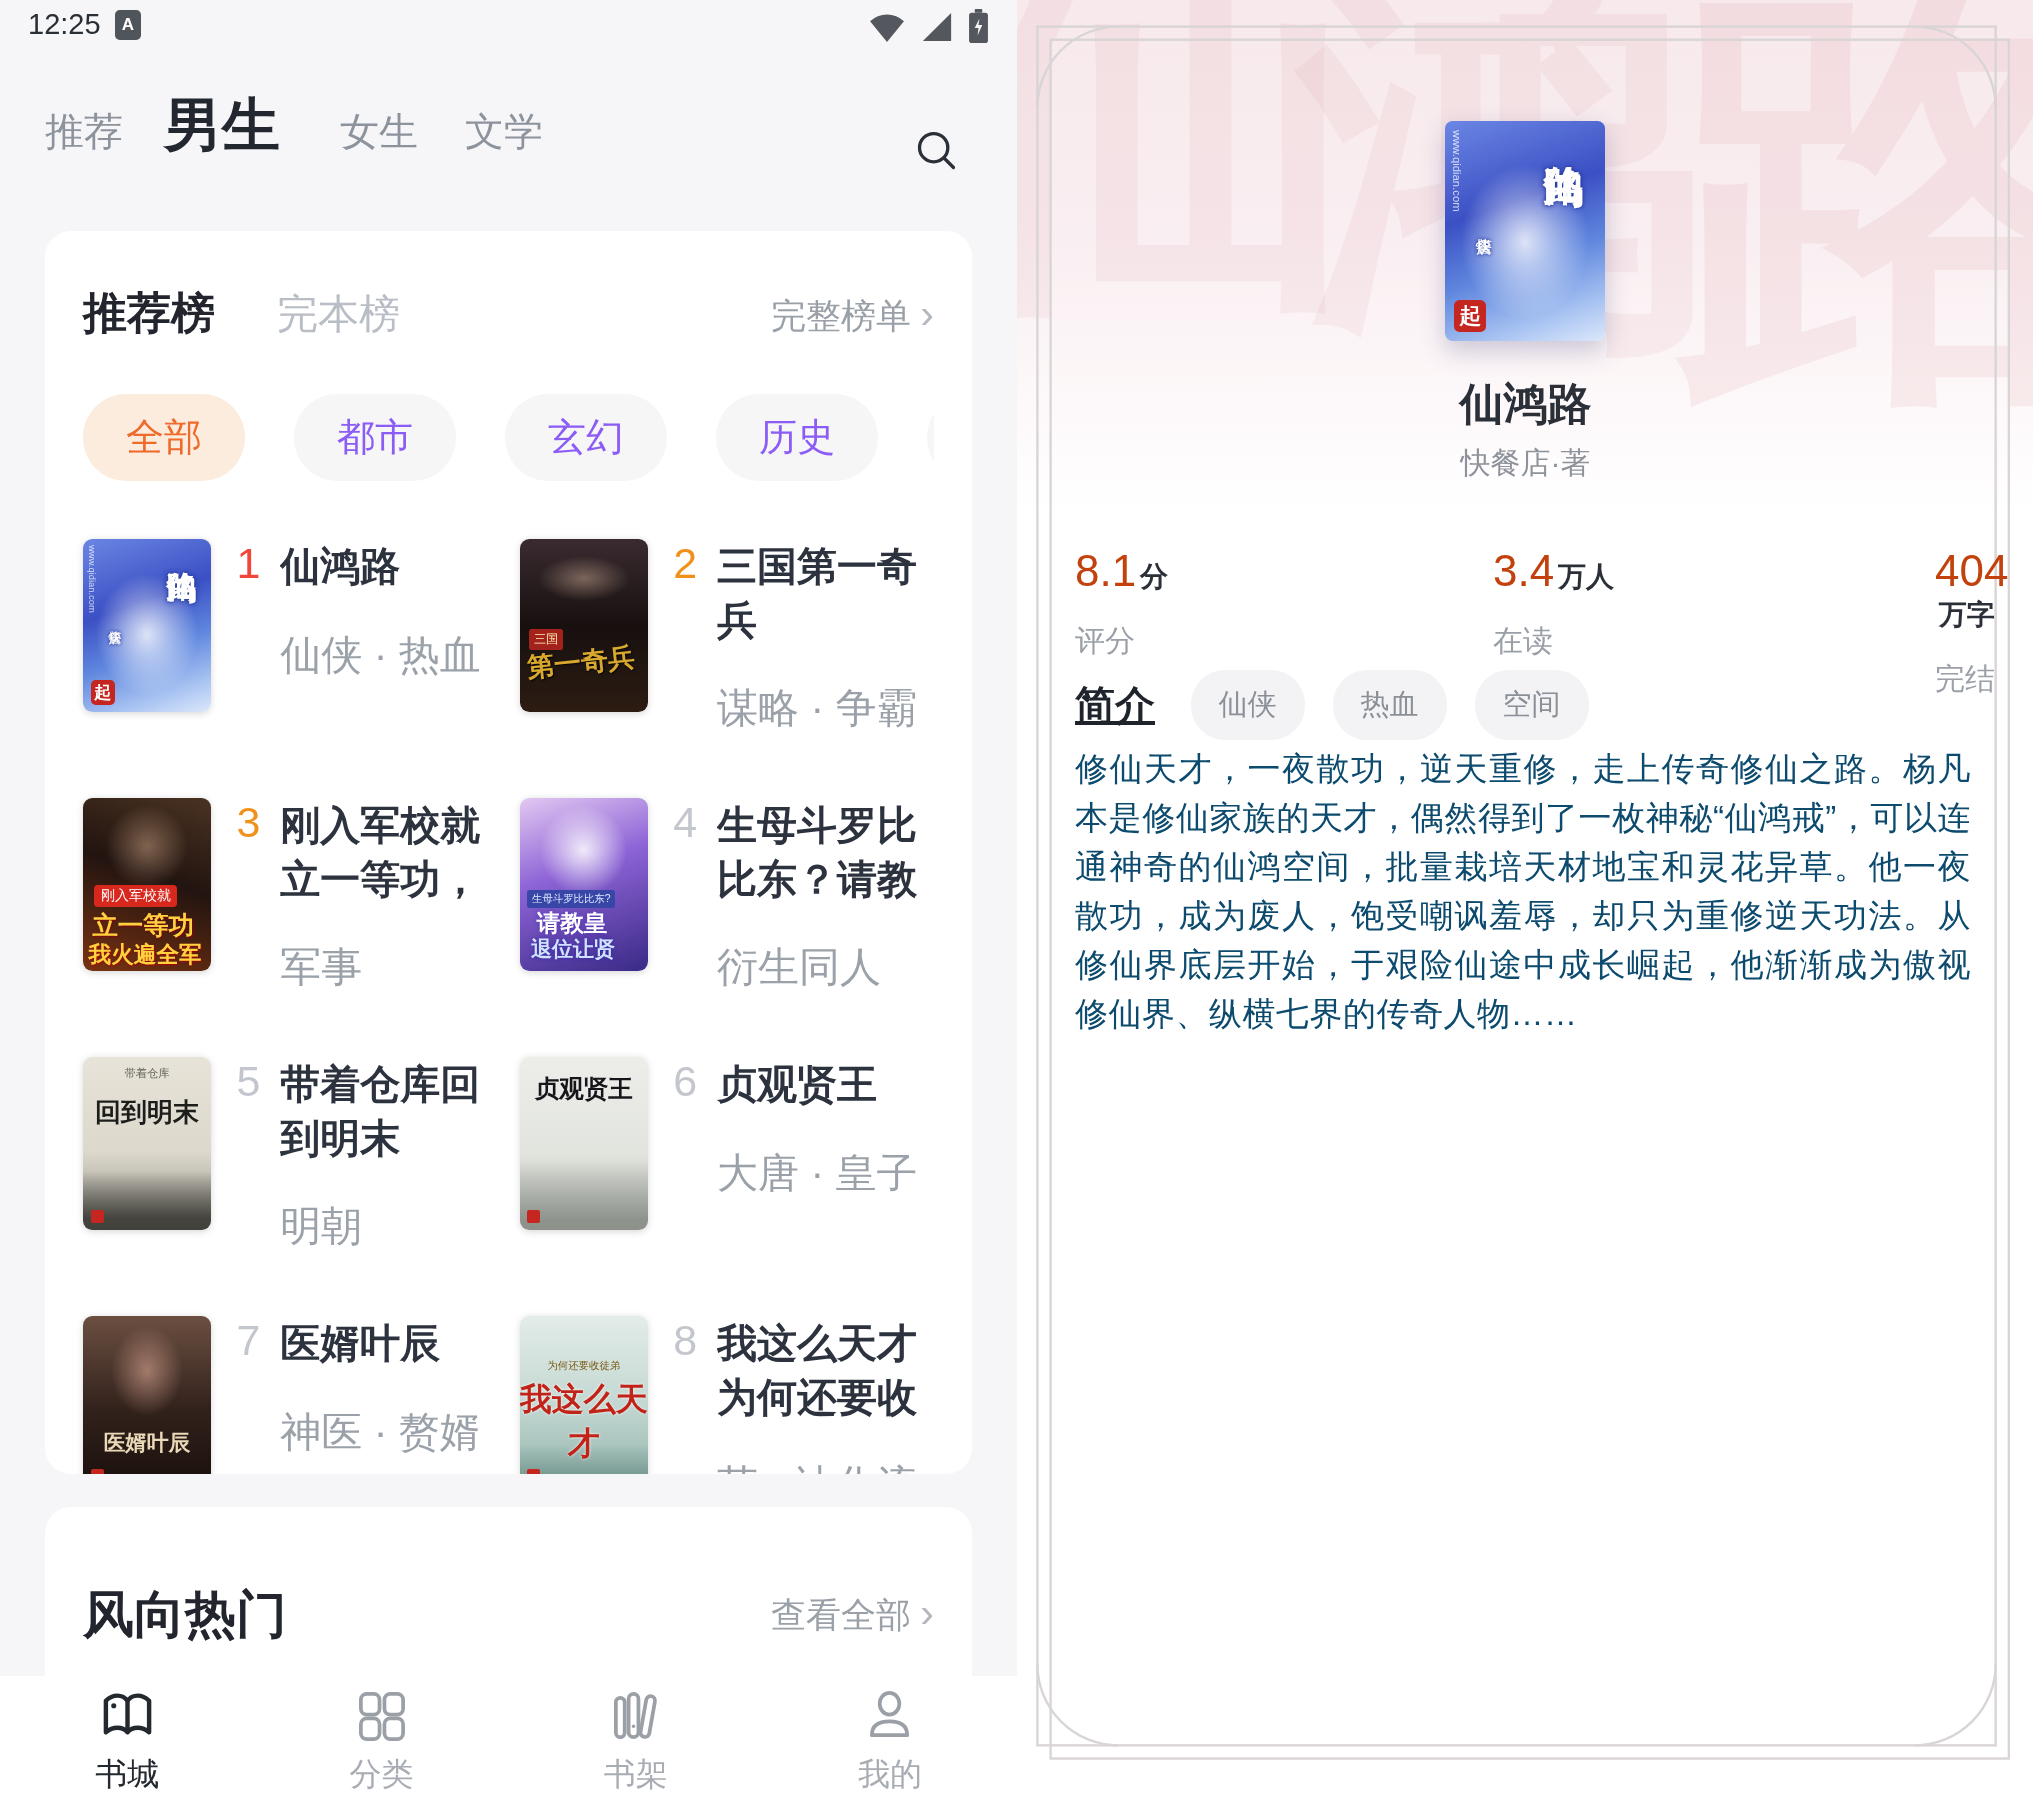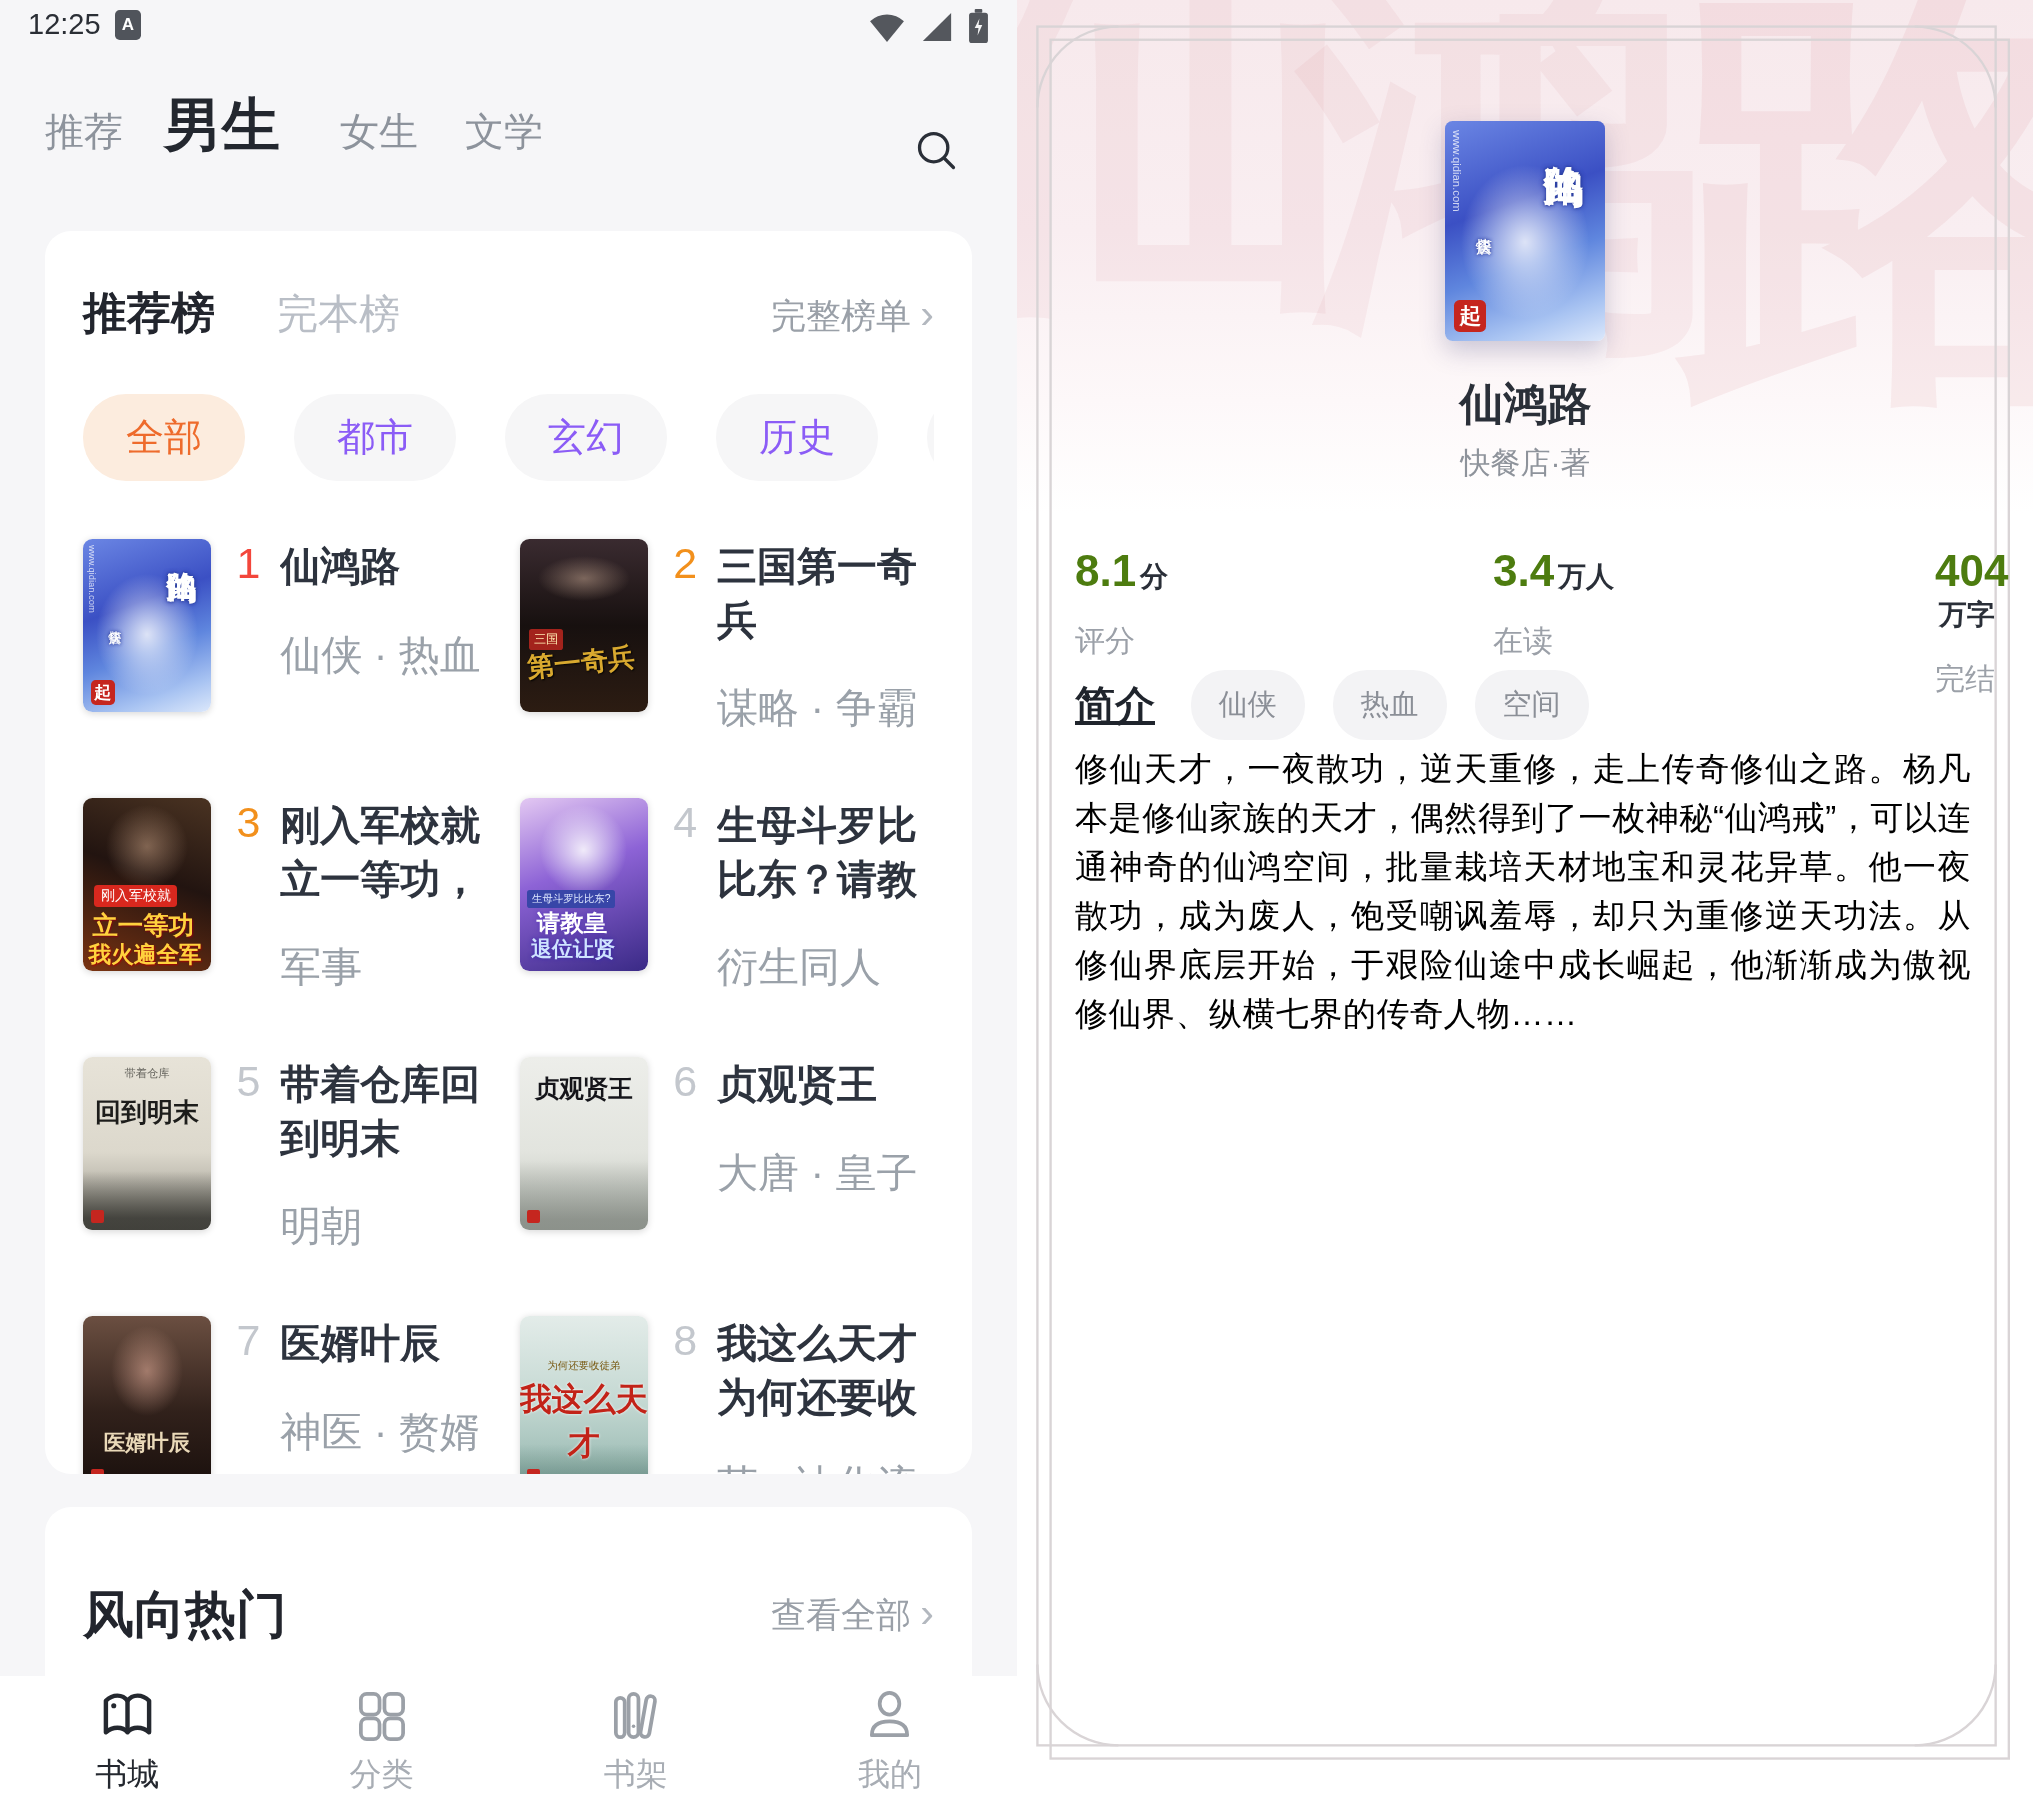--- a/index.html
+++ b/index.html
@@ -54,28 +54,28 @@
   .pinkhead{position:absolute;left:0;top:0;width:1017px;height:513px;overflow:hidden;
             background:linear-gradient(180deg,#f7e9ec 0%,#f9eef1 45%,#fdf8f9 78%,#ffffff 100%);}
   .wm{position:absolute;font-weight:700;color:rgba(214,140,150,0.10);line-height:1;}
   .framesvg{position:absolute;left:11.3px;top:17px;z-index:2;}
   .cover-lg{position:absolute;left:428px;top:121px;width:160px;height:220px;border-radius:7.5px;overflow:hidden;
             box-shadow:0 9.4px 24.5px rgba(60,60,120,.25);z-index:3;}
   .bk-title{position:absolute;left:0;top:375px;width:1017px;text-align:center;font-size:44px;font-weight:700;color:#2a2f38;z-index:3;}
   .bk-author{position:absolute;left:0;top:443px;width:1017px;text-align:center;font-size:30px;color:#8e939b;z-index:3;}
   .stats{position:absolute;top:546px;left:0;width:1017px;z-index:3;}
   .stat{position:absolute;top:0;}
-  .stat .v{font-size:44px;font-weight:700;color:#4d7c0f;}
+  .stat .v{font-size:44px;font-weight:400;color:#c2410c;}
   .stat .u{font-size:28px;font-weight:600;color:#2a2f38;margin-left:3.8px;}
   .stat .l{font-size:30px;color:#9ba0a8;margin-top:24.5px;}
   .s1{left:58px;} .s2{left:476px;} .s3{left:906px;margin-left:12px;}
   .introrow{position:absolute;top:670px;left:58px;display:flex;align-items:center;gap:28px;z-index:3;}
   .intro-h{font-size:40px;font-weight:700;color:#1f242c;margin-right:7.5px;text-decoration:underline;}
   .pill{font-size:29px;color:#8b8f97;background:#f3f3f5;border-radius:34px;padding:15px 28px;}
-  .desc{position:absolute;top:744px;left:58px;width:896px;font-size:33px;line-height:49px;color:#000000;
+  .desc{position:absolute;top:744px;left:58px;width:896px;font-size:33px;line-height:49px;color:#0c4a6e;
         text-align:justify;z-index:3;letter-spacing:0.5px;}
   
   .vtext{writing-mode:vertical-rl;}
   .c1bg{background:linear-gradient(160deg,#6b86e4 0%,#3b50c4 38%,#5f86de 62%,#a9c4f2 85%,#dce8fb 100%);}
   .c1glow{position:absolute;left:10%;top:20%;width:80%;height:70%;
           background:radial-gradient(closest-side,rgba(255,255,255,.8),rgba(255,255,255,0));}
   .c1title{position:absolute;font-weight:700;color:#fff;text-shadow:0 0 5.6px #2b3fa0,0 0 1.9px #2b3fa0;}
   .c1site{position:absolute;color:rgba(255,255,255,.75);}
   .c1press{position:absolute;color:#fff;text-shadow:0 0 3.8px #223399;}
   .c1seal{position:absolute;background:#c5261f;color:#fff;display:flex;align-items:center;justify-content:center;font-weight:700;}

